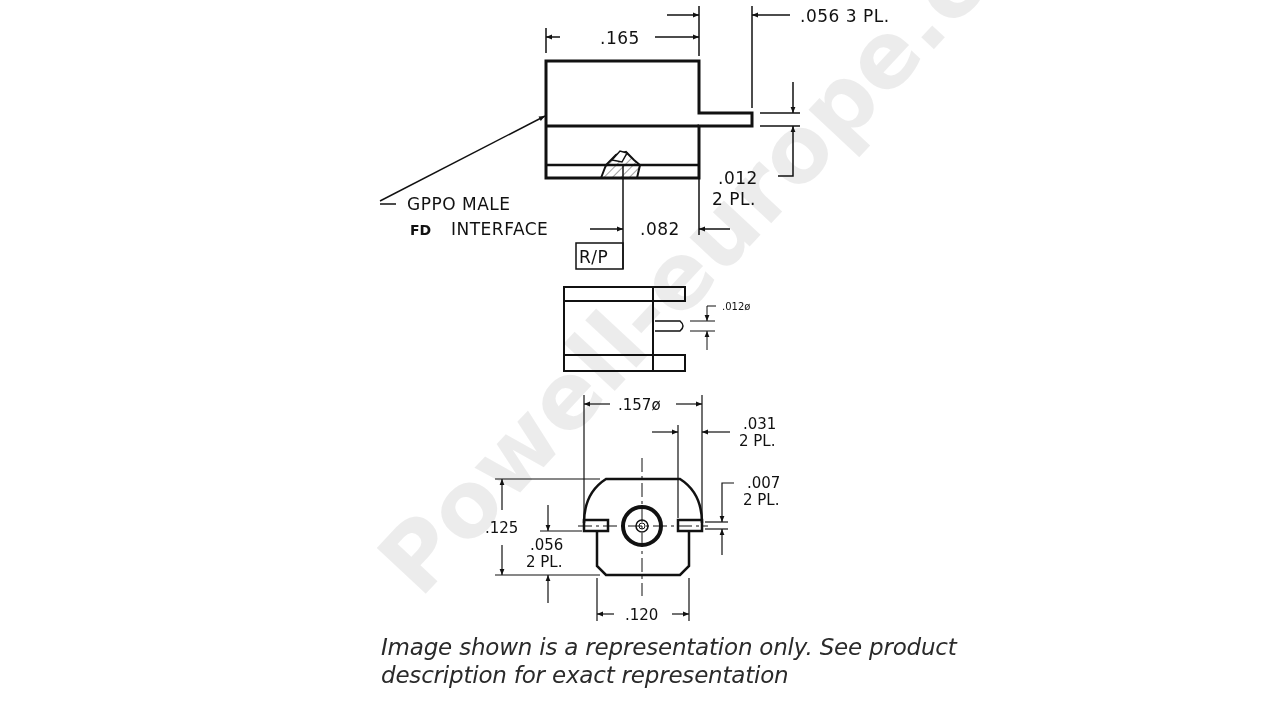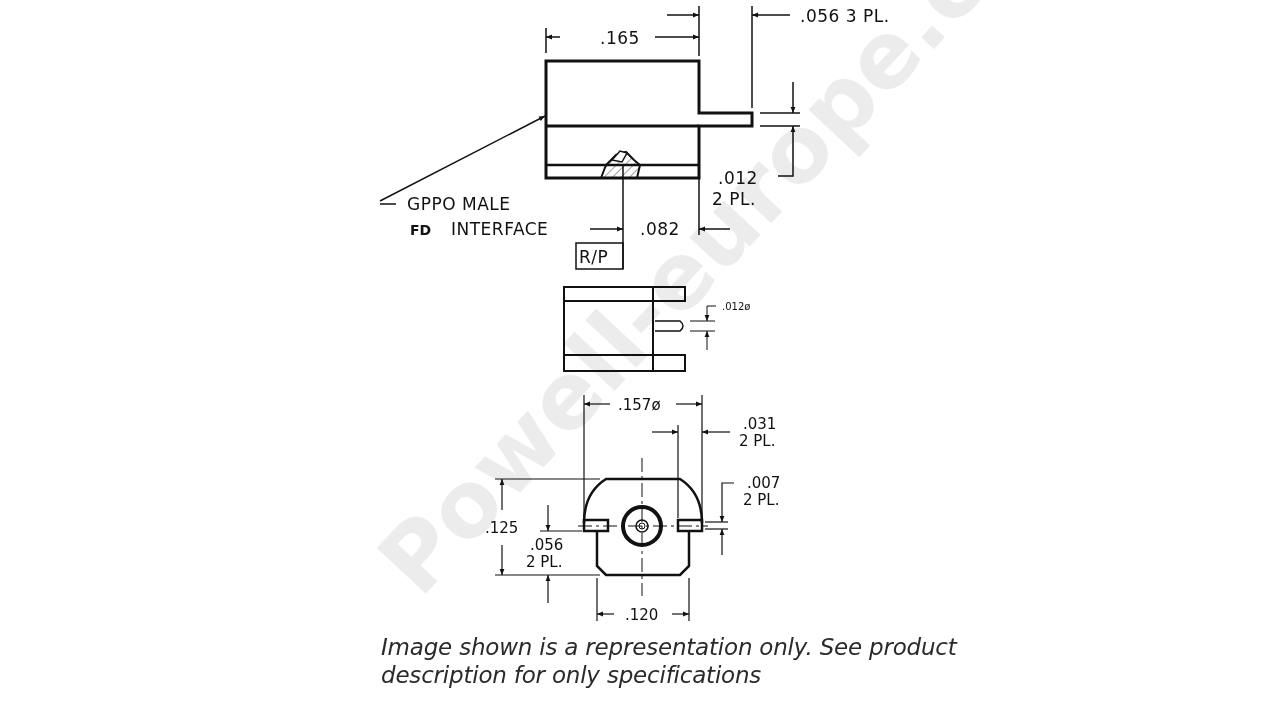--- a/index.html
+++ b/index.html
@@ -140,14 +140,14 @@
     <text class="lbl-sm" x="743" y="505">2 PL.</text>
     <text class="lbl-sm" x="485" y="533">.125</text>
     <text class="lbl-sm" x="530" y="550">.056</text>
     <text class="lbl-sm" x="526" y="567">2 PL.</text>
     <text class="lbl-sm" x="625" y="620">.120</text>
   </g>
 </svg>
 
 <div class="caption">
   <span>Image shown is a representation only. See product</span>
-  <span>description for only specifications</span>
+  <span>description for exact representation</span>
 </div>
 
 </body></html>

